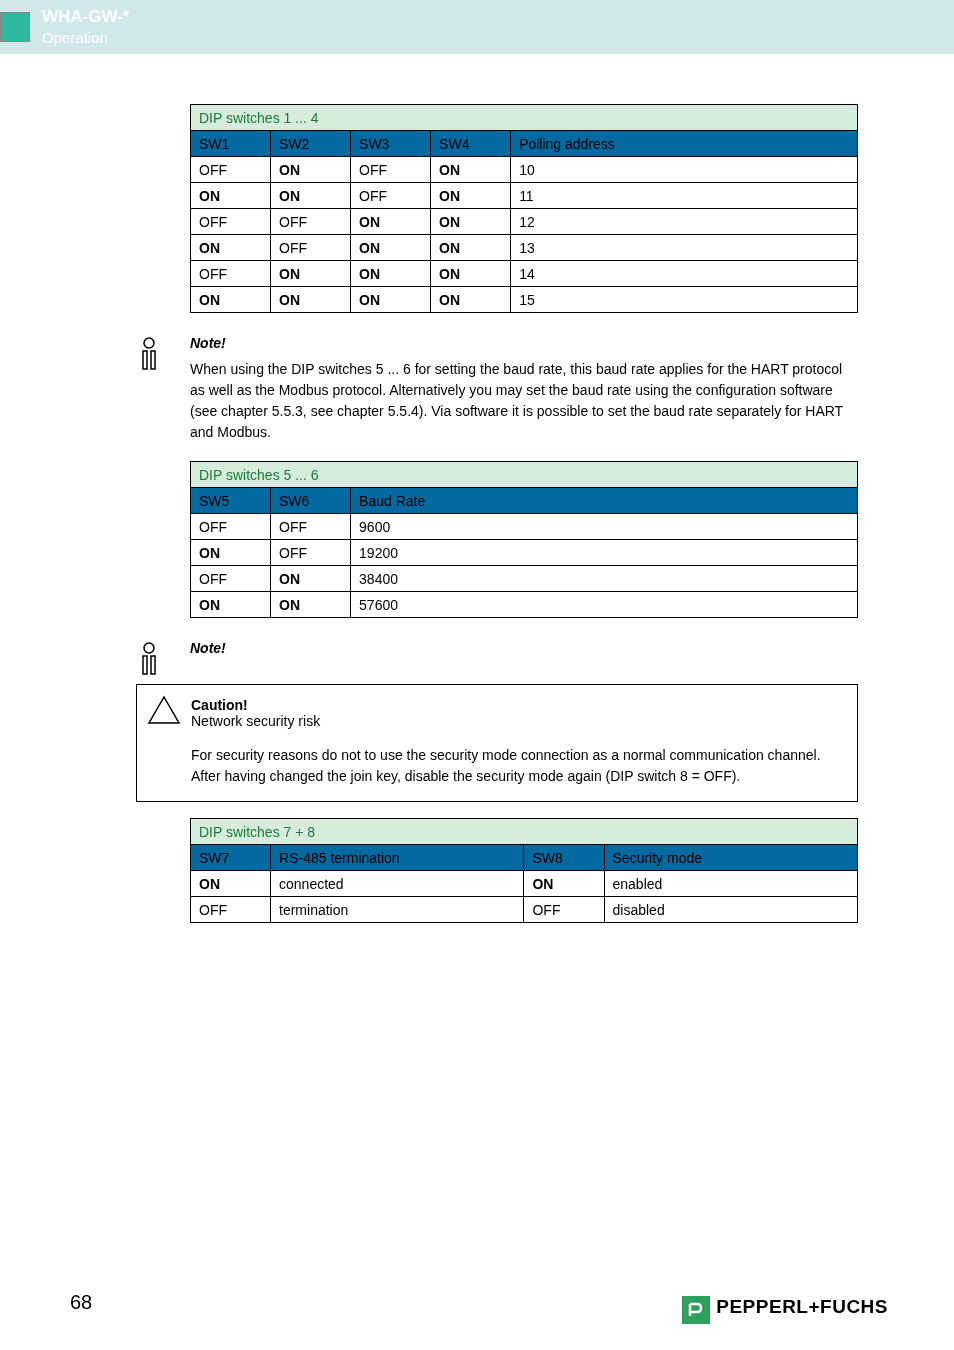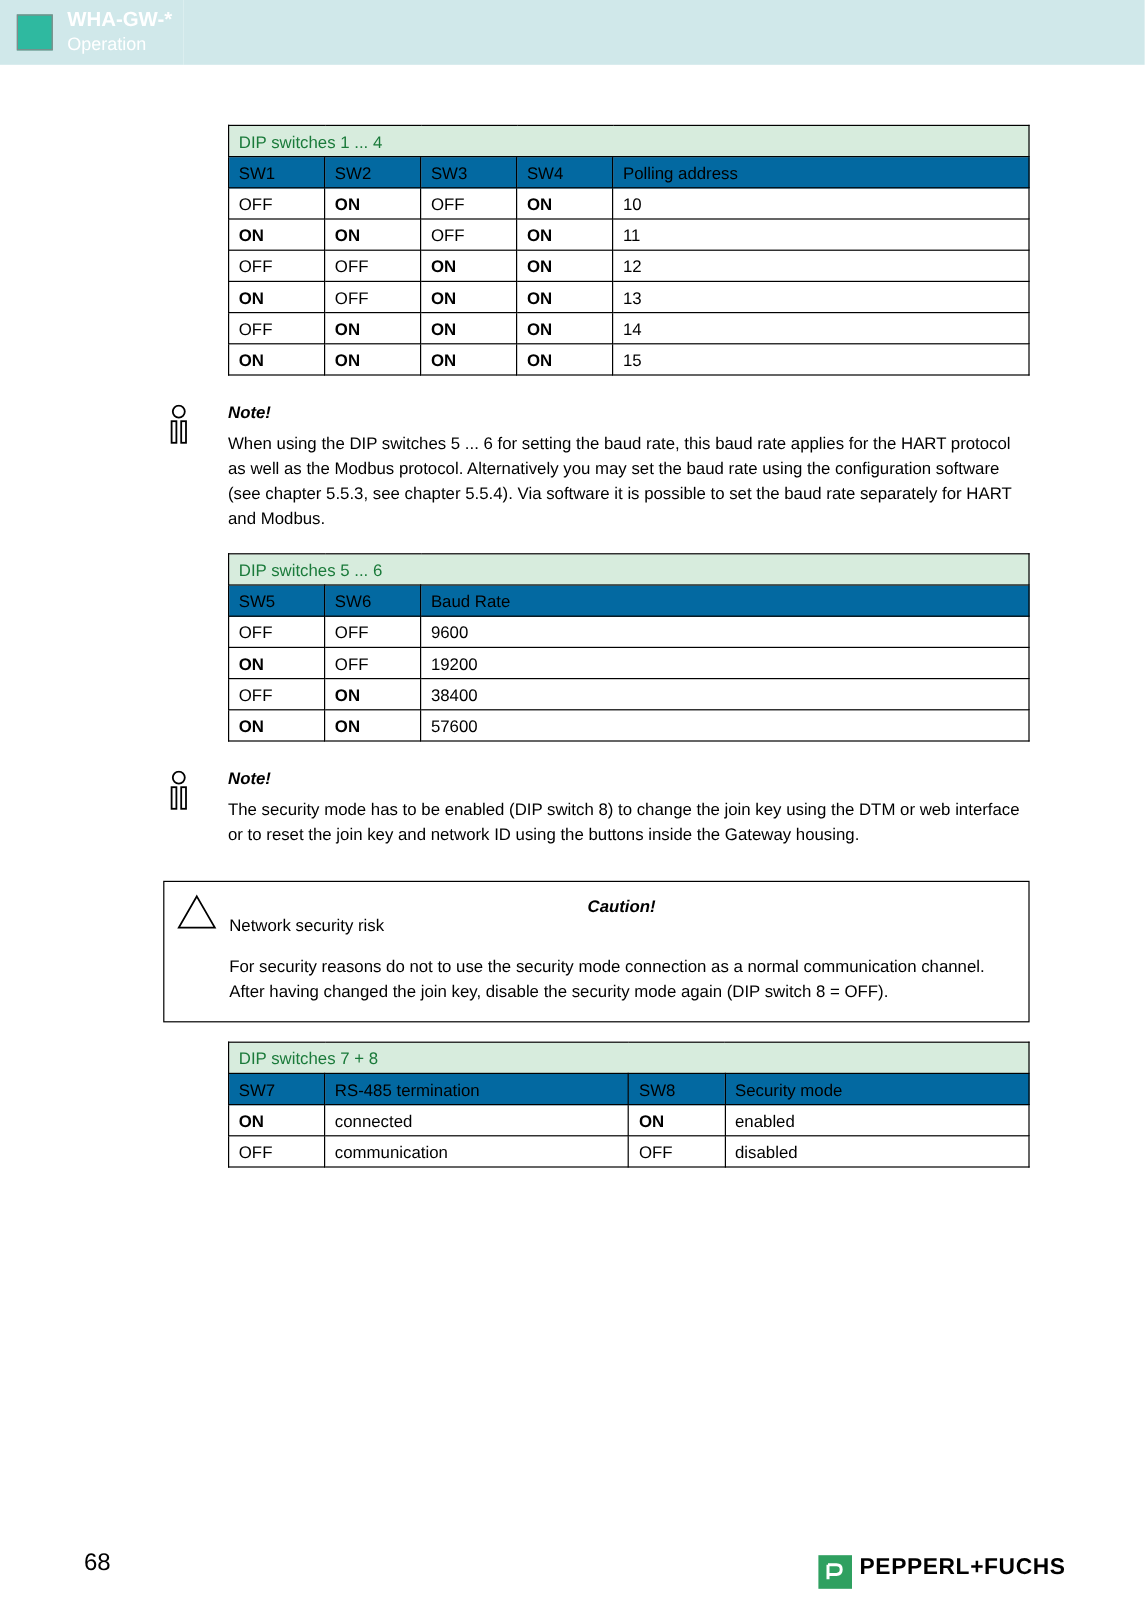--- a/index.html
+++ b/index.html
@@ -14,21 +14,20 @@
   }
   .header-bar {
     display: flex;
     align-items: stretch;
     height: 54px;
   }
   .tab-block {
     display: flex;
     align-items: center;
     background: #d0e8ea;
-    padding-left: 14px;
     padding-right: 10px;
     position: relative;
   }
   .tab-square {
     width: 30px;
     height: 30px;
     background: #2fb9a0;
     border: 1px solid #888;
     margin-right: 12px;
   }
@@ -73,21 +72,21 @@
   }
   .note-title { font-style: italic; font-weight: bold; margin-bottom: 8px; }
   .note-body { line-height: 1.5; }
   .caution-wrap {
     border: 1px solid #000;
     padding: 12px 12px 14px 54px;
     position: relative;
     margin: 28px 0 16px -54px;
   }
   .caution-wrap .caution-icon { left: 10px; top: 10px; }
-  .caution-title { font-style: italic; font-weight: bold; text-align: center; }
+  .caution-title { font-weight: bold; }
   .caution-sub { margin-bottom: 16px; }
   .caution-body { line-height: 1.5; }
   .page-num {
     position: absolute;
     bottom: 36px;
     left: 70px;
     font-size: 20px;
   }
   .footer-logo {
     position: absolute;
@@ -222,21 +221,20 @@
       </tbody>
   </table>
 
   <div class="note-block">
     <svg class="note-icon" width="26" height="36" viewBox="0 0 26 36">
       <circle cx="13" cy="6" r="5" fill="none" stroke="#000" stroke-width="1.5"></circle>
       <rect x="7" y="14" width="4" height="18" fill="none" stroke="#000" stroke-width="1.5"></rect>
       <rect x="15" y="14" width="4" height="18" fill="none" stroke="#000" stroke-width="1.5"></rect>
     </svg>
     <div class="note-title">Note!</div>
-    <div class="note-body">The security mode has to be enabled (DIP switch 8) to change the join key using the DTM or web interface or to reset the join key and network ID using the buttons inside the Gateway housing.</div>
   </div>
 
   <div class="caution-wrap">
     <svg class="caution-icon" width="34" height="30" viewBox="0 0 34 30">
       <polygon points="17,2 32,28 2,28" fill="none" stroke="#000" stroke-width="1.5"></polygon>
     </svg>
     <div class="caution-title">Caution!</div>
     <div class="caution-sub">Network security risk</div>
     <div class="caution-body">For security reasons do not to use the security mode connection as a normal communication channel. After having changed the join key, disable the security mode again (DIP switch 8 = OFF).</div>
   </div>
@@ -255,21 +253,21 @@
     </tbody>
       <tbody id="t3body">
         <tr>
           <td><span class="b">ON</span></td>
           <td>connected</td>
           <td><span class="b">ON</span></td>
           <td>enabled</td>
         </tr>
         <tr>
           <td>OFF</td>
-          <td>communication</td>
+          <td>termination</td>
           <td>OFF</td>
           <td>disabled</td>
         </tr>
       </tbody>
   </table>
 
 </div>
 
 <div class="page-num">68</div>
 

